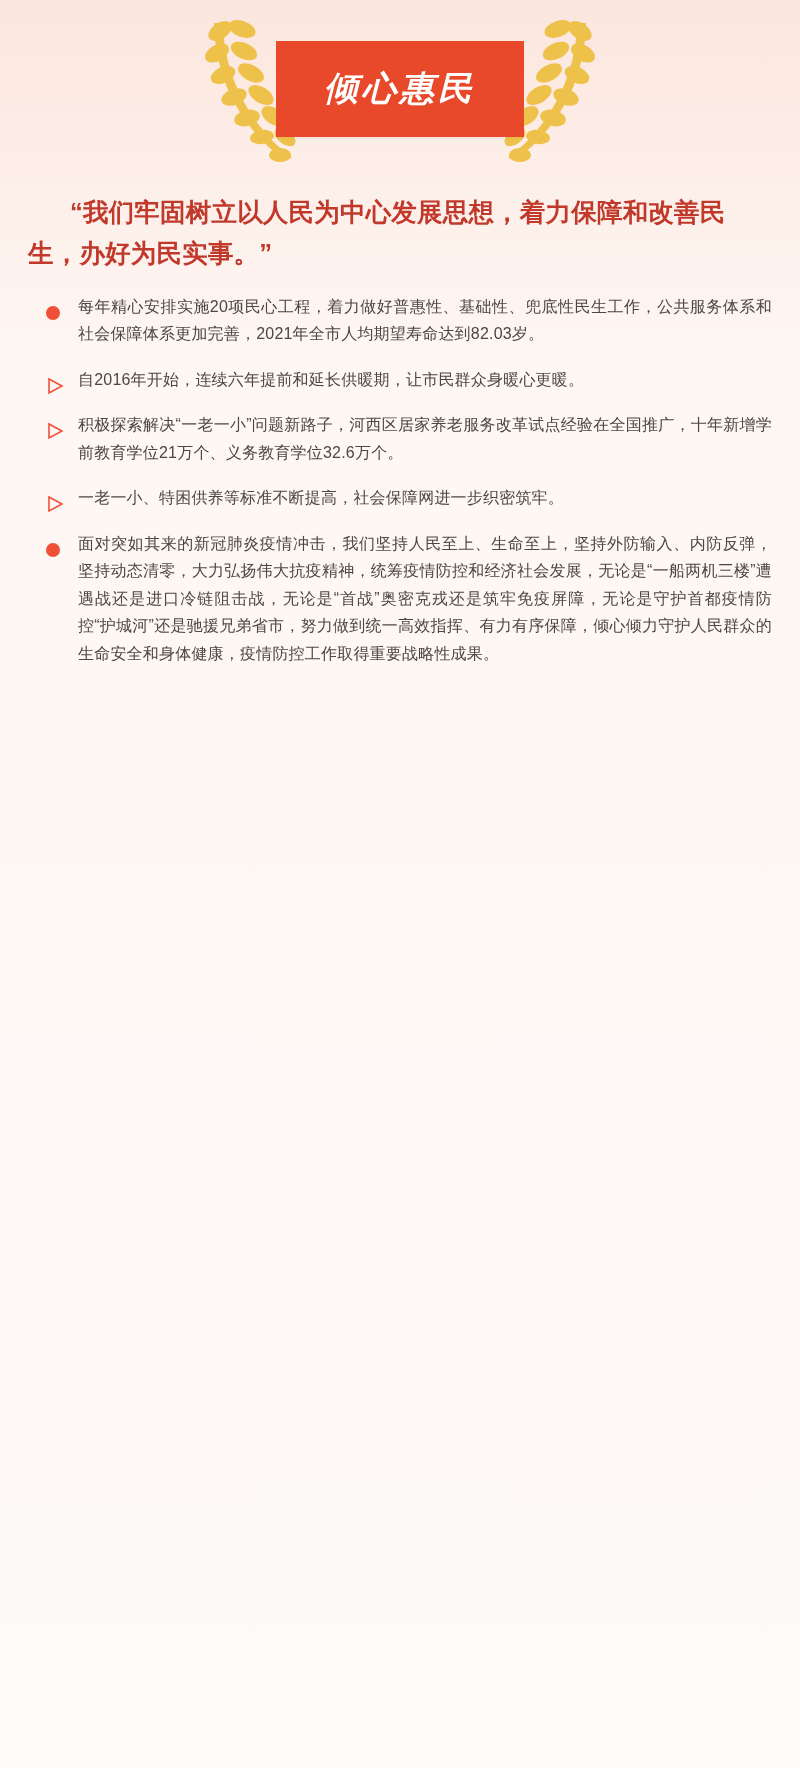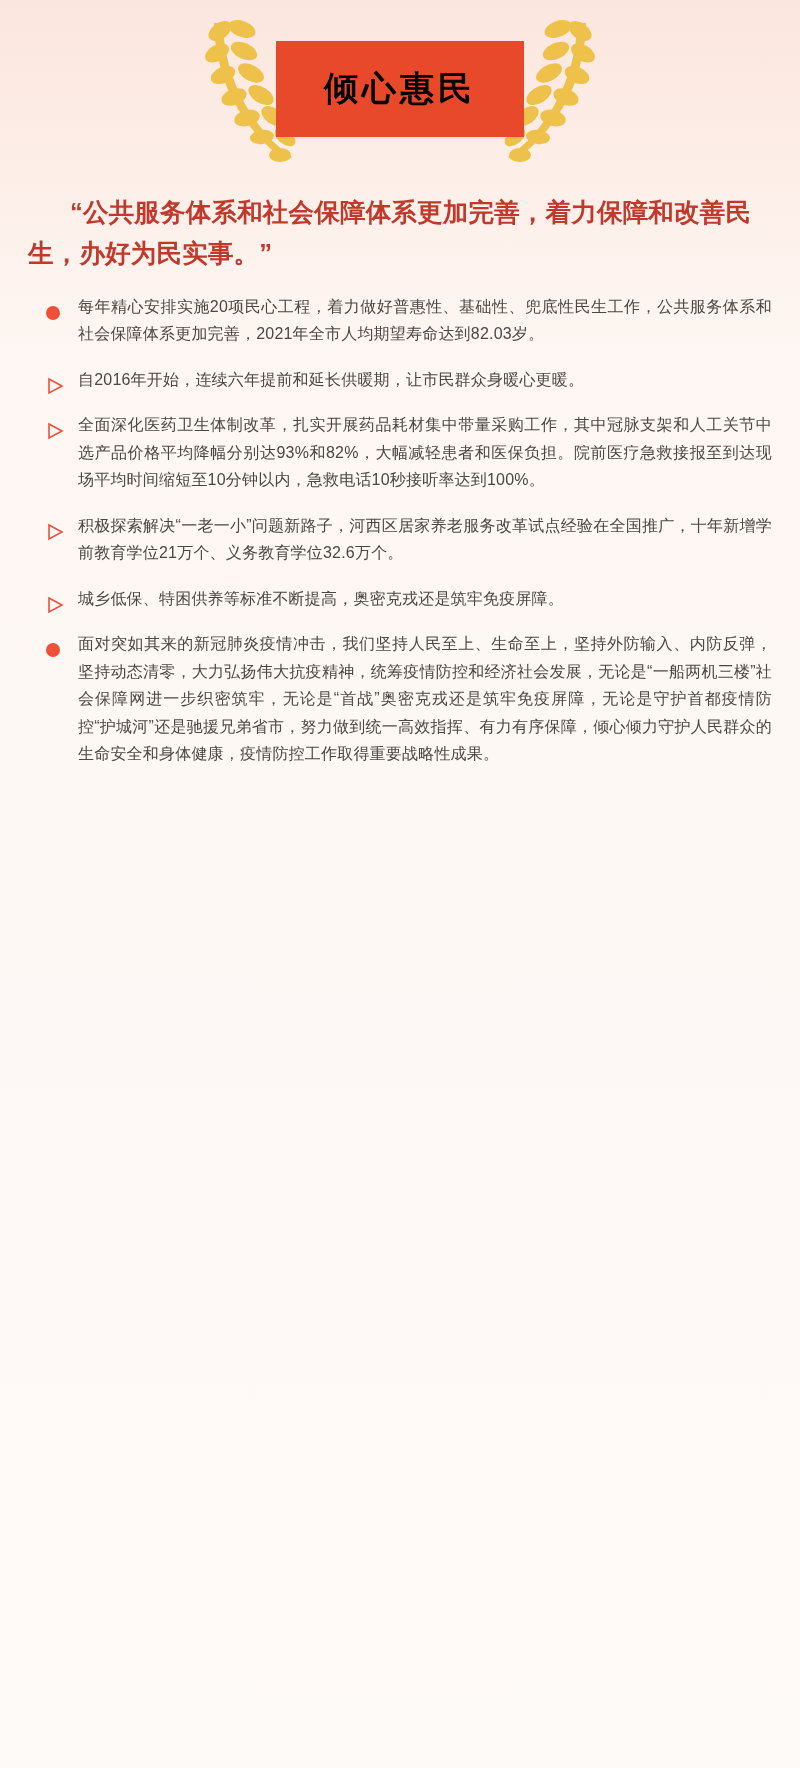--- a/index.html
+++ b/index.html
@@ -50,24 +50,25 @@
     z-index: 3;
     background: #e8492b;
     width: 248px;
     height: 96px;
     display: flex;
     align-items: center;
     justify-content: center;
     box-shadow: 0 2px 0 rgba(0,0,0,0.03);
   }
   .title-plate span {
-    color: #000000;
+    color: #ffffff;
     font-size: 34px;
     font-weight: bold;
     letter-spacing: 4px;
+    font-style: italic;
   }
 
   
   .content {
     padding: 0 28px 40px 28px;
   }
   .quote {
     font-size: 25.5px;
     font-weight: bold;
     color: #c0392b;
@@ -159,59 +160,53 @@
       </svg>
 
       <div class="title-plate">
         <span>倾心惠民</span>
       </div>
     </div>
   </div>
 
   <div class="content">
 
-    <p class="quote">“公共服务体系和社会保障体系更加完善，着力保障和改善民生，办好为民实事。”</p>
+    <p class="quote">“我们牢固树立以人民为中心发展思想，着力保障和改善民生，办好为民实事。”</p>
 
     <ul class="points">
 
       <li>
         <span class="marker dot"></span>
         <span>每年精心安排实施20项民心工程，着力做好普惠性、基础性、兜底性民生工作，公共服务体系和社会保障体系更加完善，2021年全市人均期望寿命达到82.03岁。</span>
       </li>
 
       <li>
         <svg class="tri-svg" viewBox="0 0 17 18">
           <path d="M2 2 L15 9 L2 16 Z" fill="none" stroke="#f0503a" stroke-width="1.6"></path>
         </svg>
         <span>自2016年开始，连续六年提前和延长供暖期，让市民群众身暖心更暖。</span>
       </li>
 
 
-      <li>
-        <svg class="tri-svg" viewBox="0 0 17 18">
-          <path d="M2 2 L15 9 L2 16 Z" fill="none" stroke="#f0503a" stroke-width="1.6"></path>
-        </svg>
-        <span>全面深化医药卫生体制改革，扎实开展药品耗材集中带量采购工作，其中冠脉支架和人工关节中选产品价格平均降幅分别达93%和82%，大幅减轻患者和医保负担。院前医疗急救接报至到达现场平均时间缩短至10分钟以内，急救电话10秒接听率达到100%。</span>
-      </li>
 
       <li>
         <svg class="tri-svg" viewBox="0 0 17 18">
           <path d="M2 2 L15 9 L2 16 Z" fill="none" stroke="#f0503a" stroke-width="1.6"></path>
         </svg>
         <span>积极探索解决“一老一小”问题新路子，河西区居家养老服务改革试点经验在全国推广，十年新增学前教育学位21万个、义务教育学位32.6万个。</span>
       </li>
 
       <li>
         <svg class="tri-svg" viewBox="0 0 17 18">
           <path d="M2 2 L15 9 L2 16 Z" fill="none" stroke="#f0503a" stroke-width="1.6"></path>
         </svg>
-        <span>城乡低保、特困供养等标准不断提高，奥密克戎还是筑牢免疫屏障。</span>
+        <span>一老一小、特困供养等标准不断提高，社会保障网进一步织密筑牢。</span>
       </li>
 
 
       <li>
         <span class="marker dot"></span>
-        <span>面对突如其来的新冠肺炎疫情冲击，我们坚持人民至上、生命至上，坚持外防输入、内防反弹，坚持动态清零，大力弘扬伟大抗疫精神，统筹疫情防控和经济社会发展，无论是“一船两机三楼”社会保障网进一步织密筑牢，无论是“首战”奥密克戎还是筑牢免疫屏障，无论是守护首都疫情防控“护城河”还是驰援兄弟省市，努力做到统一高效指挥、有力有序保障，倾心倾力守护人民群众的生命安全和身体健康，疫情防控工作取得重要战略性成果。</span>
+        <span>面对突如其来的新冠肺炎疫情冲击，我们坚持人民至上、生命至上，坚持外防输入、内防反弹，坚持动态清零，大力弘扬伟大抗疫精神，统筹疫情防控和经济社会发展，无论是“一船两机三楼”遭遇战还是进口冷链阻击战，无论是“首战”奥密克戎还是筑牢免疫屏障，无论是守护首都疫情防控“护城河”还是驰援兄弟省市，努力做到统一高效指挥、有力有序保障，倾心倾力守护人民群众的生命安全和身体健康，疫情防控工作取得重要战略性成果。</span>
       </li>
 
     </ul>
   </div>
 </div>
 
 </body></html>

